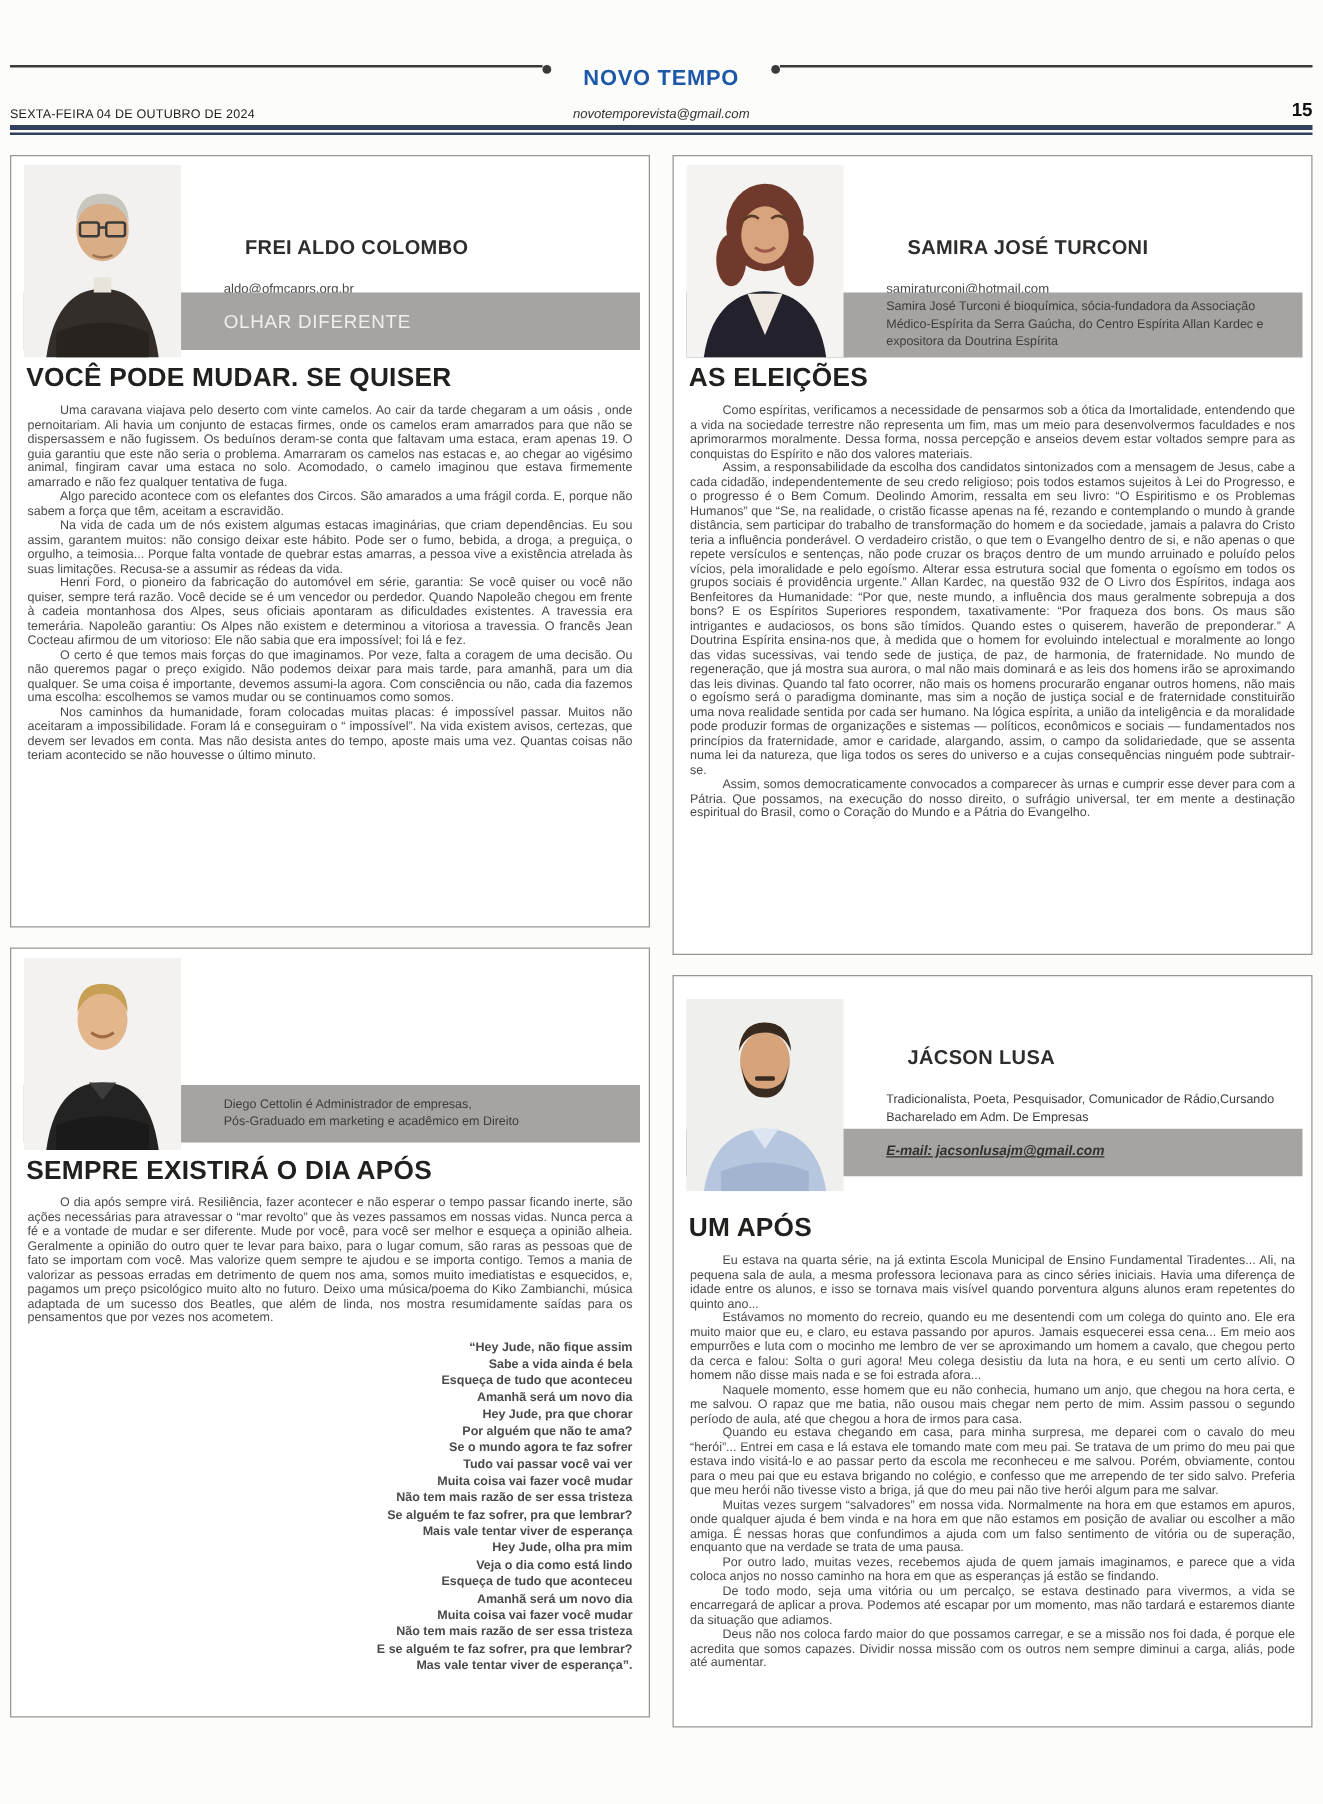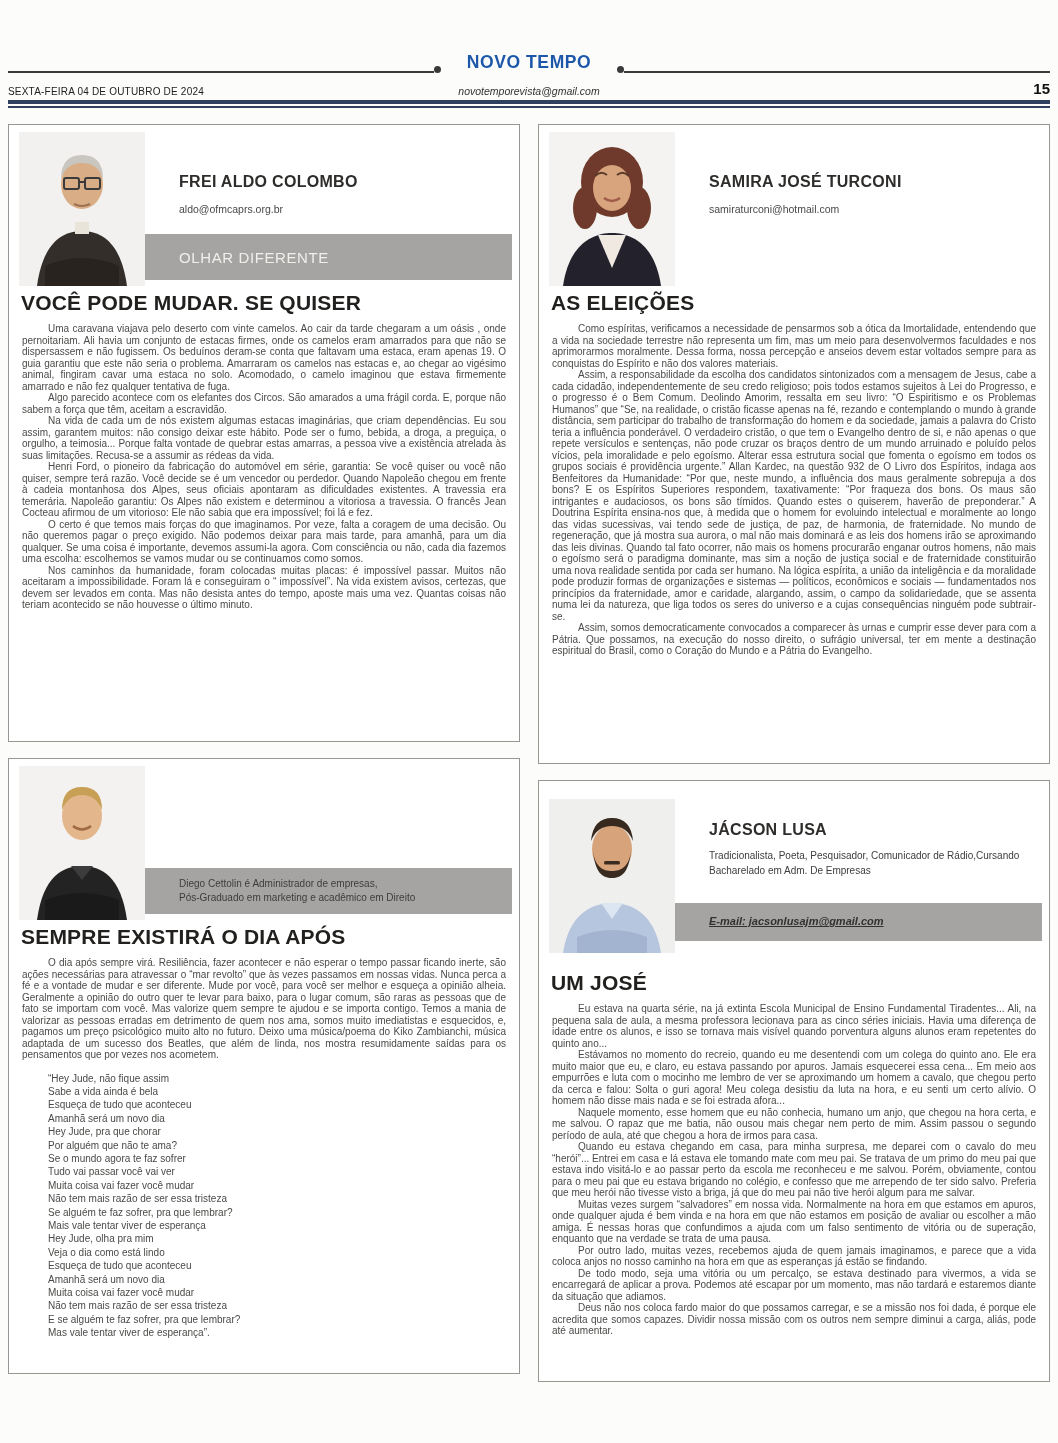--- a/index.html
+++ b/index.html
@@ -3,21 +3,21 @@
 <meta charset="utf-8">
 <style>
   html,body{margin:0;padding:0;}
   body{
     width:1058px;height:1443px;background:#fcfcfb;overflow:hidden;
     font-family:"Liberation Sans",sans-serif;color:#333;position:relative;
   }
   .page{padding:0 8px;box-sizing:border-box;}
 
   
-  .mast-row{display:flex;align-items:flex-end;padding-top:52px;}
+  .mast-row{display:flex;align-items:flex-start;padding-top:52px;}
   .mast-line{flex:1;height:2px;background:#3a3a3a;}
   .mast-dot{width:7px;height:7px;border-radius:50%;background:#3a3a3a;flex:0 0 auto;}
   .mast-title{font-size:17.5px;font-weight:bold;color:#1d57a9;letter-spacing:.6px;padding:0 26px;white-space:nowrap;}
   .mast-sub{position:relative;display:flex;justify-content:space-between;align-items:flex-end;margin-top:6px;height:18px;}
   .mast-date{font-size:10px;color:#222;letter-spacing:.2px;}
   .mast-email{position:absolute;left:50%;transform:translateX(-50%);font-size:10.5px;font-style:italic;color:#333;}
   .page-number{font-size:15px;font-weight:bold;color:#101010;}
   .header-rule{margin-top:3px;height:2px;border-top:4px solid #31405e;border-bottom:2px solid #31405e;}
 
   
@@ -35,28 +35,28 @@
   .banner-text{margin-left:160px;padding:5px 8px 5px 0;font-size:10px;line-height:1.4;color:#3e3d3b;white-space:pre-line;}
   .a1 .banner-text{font-size:15px;color:#f0efec;letter-spacing:.6px;}
   .a4 .banner-text{font-weight:bold;font-style:italic;font-size:11px;color:#33312f;text-decoration:underline;}
 
   .photo{position:absolute;top:7px;left:10px;width:126px;height:154px;z-index:2;}
   .a4 .photo{top:18px;}
   .photo svg{display:block;width:100%;height:100%;}
 
   .head-info{margin-left:170px;padding-top:48px;padding-right:10px;}
   .a4 .head-info{padding-top:40px;}
-  .author{font-size:16px;font-weight:bold;color:#2e2d2b;margin:0;letter-spacing:.3px;}
+  .author{font-size:16px;font-weight:bold;color:#2e2d2b;margin:17px;letter-spacing:.3px;}
   .author-email{font-size:10.5px;color:#4a4948;margin-top:12px;}
   .author-desc{font-size:10px;color:#3e3d3b;margin-top:10px;line-height:1.45;white-space:pre-line;}
 
   .article-title{font-size:21px;font-weight:bold;color:#21201e;margin:2px 0 8px;padding-left:12px;letter-spacing:.2px;}
   .article-body{padding:0 13px 12px;font-size:10px;line-height:11.5px;color:#4a4a48;text-align:justify;}
   .article-body p{margin:0;text-indent:2.6em;}
-  .poem{margin:11px 0 0 2.6em;white-space:pre-line;text-align:left;line-height:13.4px;color:#4a4a48;}
+  .poem{margin:11px 0 0 2.6em;white-space:pre-line;text-align:right;line-height:13.4px;color:#4a4a48;font-weight:bold;}
 </style>
 </head>
 <body>
 
 <div class="page">
 
   <header>
     <div class="mast-row">
       <div class="mast-line"></div>
       <div class="mast-dot"></div>
@@ -154,20 +154,25 @@
 Mas vale tentar viver de esperança”.</div>
         </div>
       </section>
 
     </div>
 
     <div class="col">
 
       <section class="article a2">
         <div class="article-head">
+          <div class="banner">
+            <div class="banner-text">Samira José Turconi é bioquímica, sócia-fundadora da Associação
+Médico-Espírita da Serra Gaúcha, do Centro Espírita Allan Kardec e
+expositora da Doutrina Espírita</div>
+          </div>
           <div class="photo">
             <svg viewBox="0 0 126 154" xmlns="http://www.w3.org/2000/svg">
               <rect width="126" height="154" fill="#f4f3f1"></rect>
               <ellipse cx="63" cy="50" rx="31" ry="35" fill="#6f3a2b"></ellipse>
               <ellipse cx="36" cy="76" rx="12" ry="21" fill="#6f3a2b"></ellipse>
               <ellipse cx="90" cy="76" rx="12" ry="21" fill="#6f3a2b"></ellipse>
               <path d="M14 154 C20 112 44 101 63 101 C82 101 106 112 112 154 Z" fill="#23222c"></path>
               <path d="M49 103 L63 136 L77 103 Z" fill="#f0e9e1"></path>
               <ellipse cx="63" cy="56" rx="19" ry="23" fill="#d8a47e"></ellipse>
               <path d="M55 66 Q63 72 71 66" stroke="#a05a4a" stroke-width="2.5" fill="none"></path>
@@ -203,21 +208,21 @@
               <rect x="55" y="62" width="16" height="3.5" rx="1.5" fill="#3a2b20"></rect>
               <path d="M28 138 Q63 124 98 138 L98 154 L28 154 Z" fill="#a3b4d0"></path>
             </svg>
           </div>
           <div class="head-info">
             <h2 class="author">JÁCSON LUSA</h2>
             <div class="author-desc">Tradicionalista, Poeta, Pesquisador, Comunicador de Rádio,Cursando
 Bacharelado em Adm. De Empresas</div>
           </div>
         </div>
-        <h1 class="article-title">UM JOSÉ</h1>
+        <h1 class="article-title">UM APÓS</h1>
         <div class="article-body">
           <p>Eu estava na quarta série, na já extinta Escola Municipal de Ensino Fundamental Tiradentes... Ali, na pequena sala de aula, a mesma professora lecionava para as cinco séries iniciais. Havia uma diferença de idade entre os alunos, e isso se tornava mais visível quando porventura alguns alunos eram repetentes do quinto ano...</p>
           <p>Estávamos no momento do recreio, quando eu me desentendi com um colega do quinto ano. Ele era muito maior que eu, e claro, eu estava passando por apuros. Jamais esquecerei essa cena... Em meio aos empurrões e luta com o mocinho me lembro de ver se aproximando um homem a cavalo, que chegou perto da cerca e falou: Solta o guri agora! Meu colega desistiu da luta na hora, e eu senti um certo alívio. O homem não disse mais nada e se foi estrada afora...</p>
           <p>Naquele momento, esse homem que eu não conhecia, humano um anjo, que chegou na hora certa, e me salvou. O rapaz que me batia, não ousou mais chegar nem perto de mim. Assim passou o segundo período de aula, até que chegou a hora de irmos para casa.</p>
           <p>Quando eu estava chegando em casa, para minha surpresa, me deparei com o cavalo do meu “herói”... Entrei em casa e lá estava ele tomando mate com meu pai. Se tratava de um primo do meu pai que estava indo visitá-lo e ao passar perto da escola me reconheceu e me salvou. Porém, obviamente, contou para o meu pai que eu estava brigando no colégio, e confesso que me arrependo de ter sido salvo. Preferia que meu herói não tivesse visto a briga, já que do meu pai não tive herói algum para me salvar.</p>
           <p>Muitas vezes surgem “salvadores” em nossa vida. Normalmente na hora em que estamos em apuros, onde qualquer ajuda é bem vinda e na hora em que não estamos em posição de avaliar ou escolher a mão amiga. É nessas horas que confundimos a ajuda com um falso sentimento de vitória ou de superação, enquanto que na verdade se trata de uma pausa.</p>
           <p>Por outro lado, muitas vezes, recebemos ajuda de quem jamais imaginamos, e parece que a vida coloca anjos no nosso caminho na hora em que as esperanças já estão se findando.</p>
           <p>De todo modo, seja uma vitória ou um percalço, se estava destinado para vivermos, a vida se encarregará de aplicar a prova. Podemos até escapar por um momento, mas não tardará e estaremos diante da situação que adiamos.</p>
           <p>Deus não nos coloca fardo maior do que possamos carregar, e se a missão nos foi dada, é porque ele acredita que somos capazes. Dividir nossa missão com os outros nem sempre diminui a carga, aliás, pode até aumentar.</p>
         </div>

